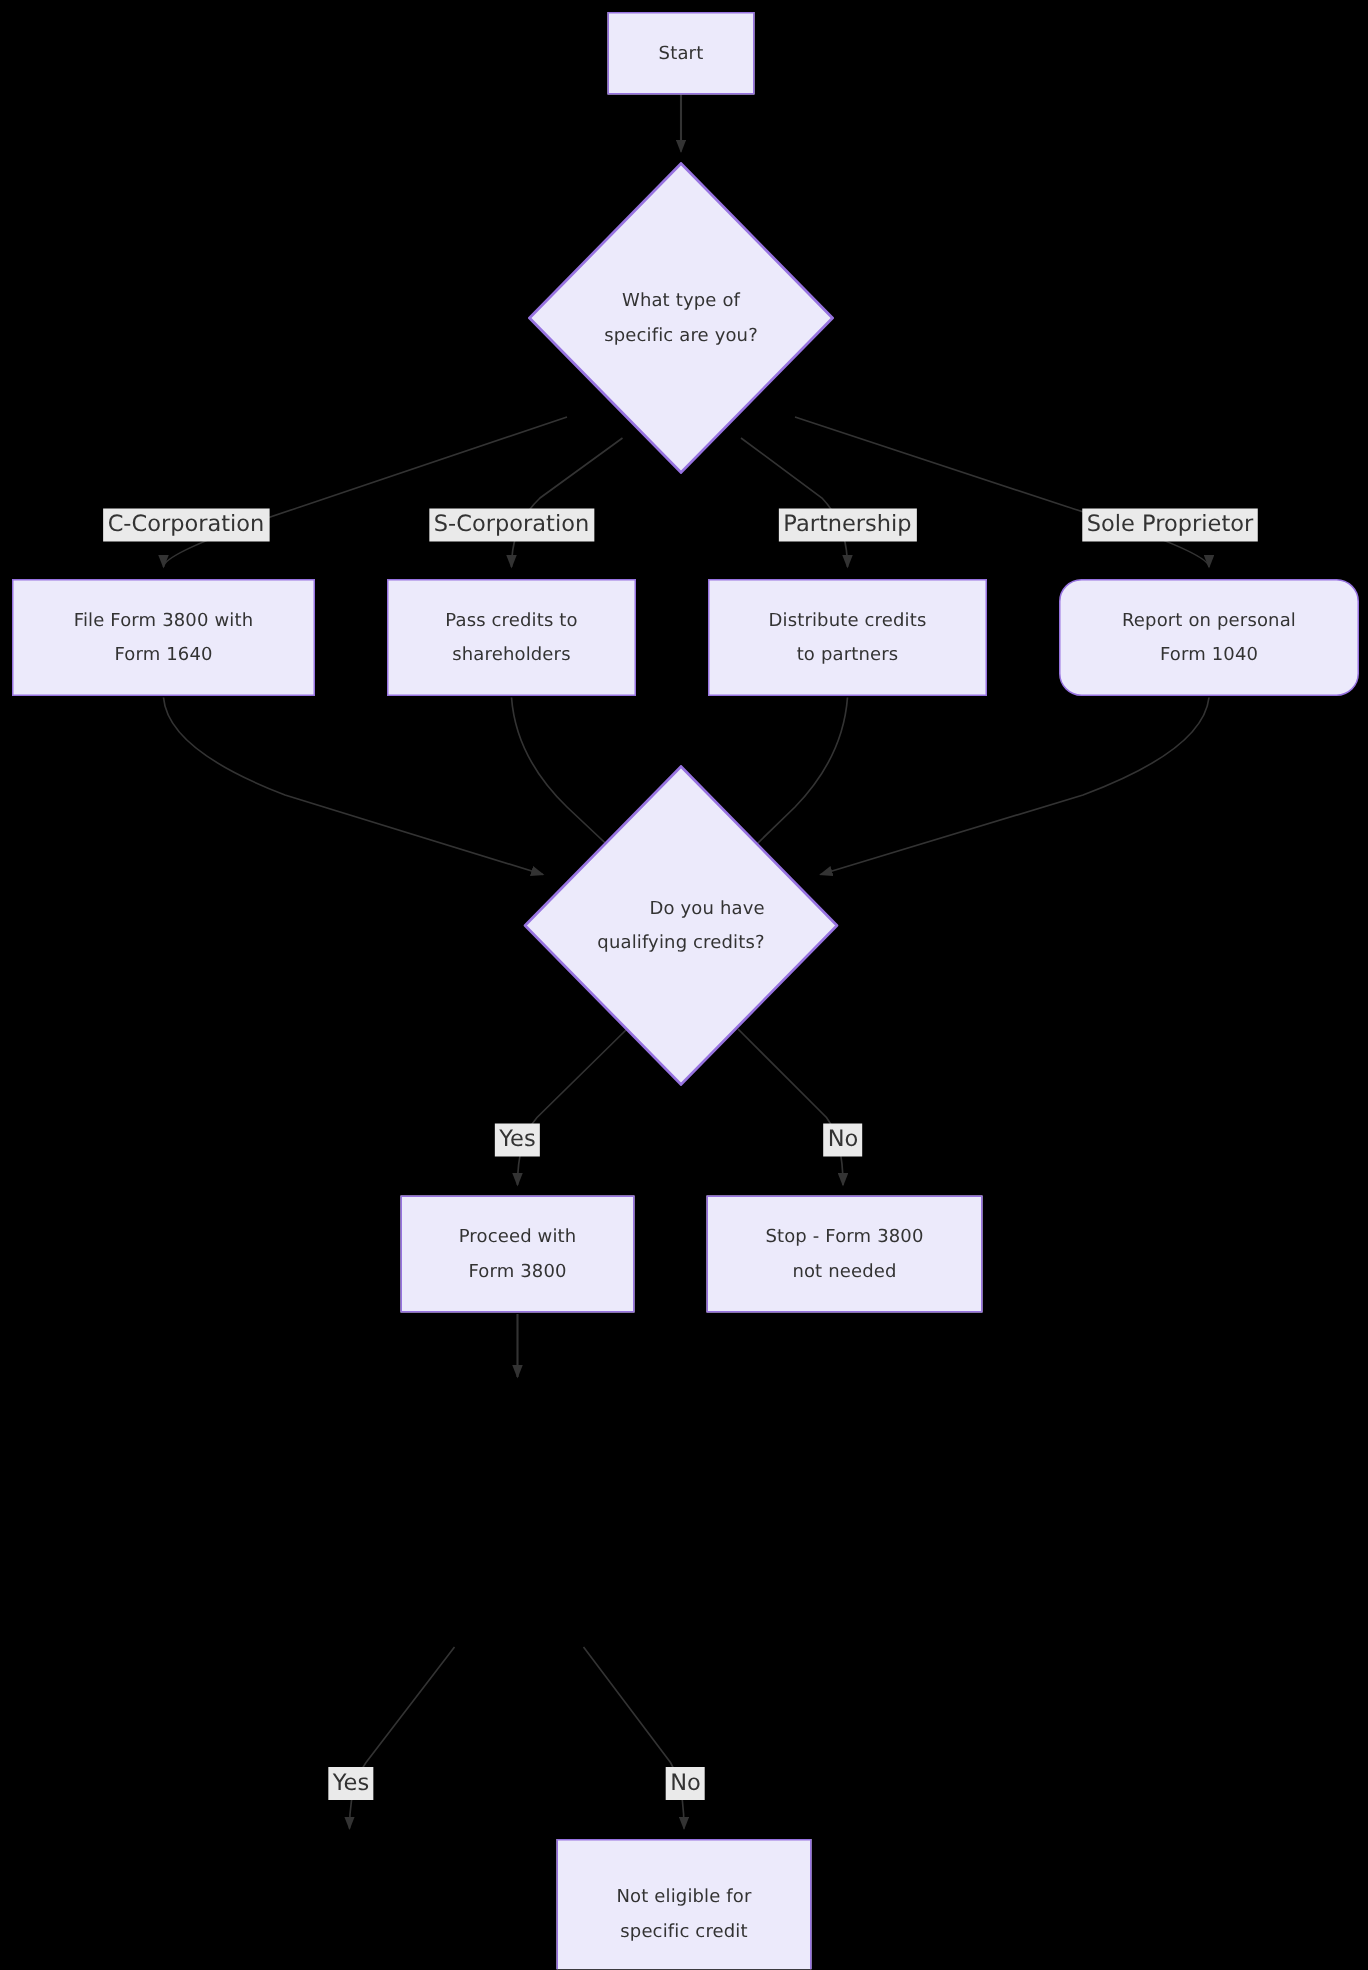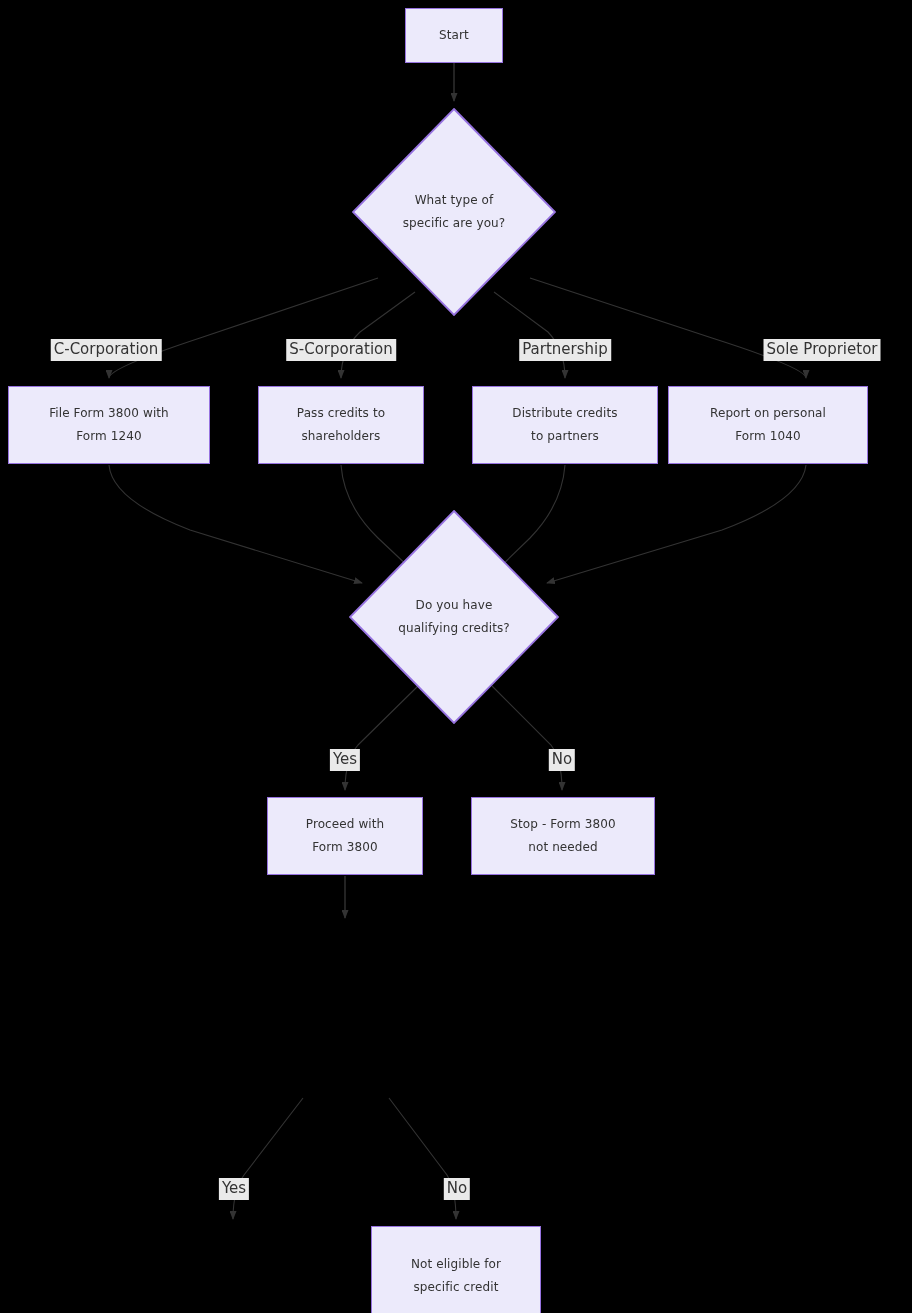--- a/index.html
+++ b/index.html
@@ -111,39 +111,39 @@
   <div class="node diamond" style="left:352px; top:108px; width:204px; height:208px;">
     <svg class="diamond-shape" viewBox="0 0 204 208" preserveAspectRatio="none">
       <polygon points="102,1 203,104 102,207 1,104" fill="#ECEAFB" stroke="#9773E0" stroke-width="1.8"></polygon>
     </svg>
     <span class="node-text">What type of
 specific are you?</span>
   </div>
 
   <div class="node box" style="left:8px; top:386px; width:202px; height:78px;">
     <span class="node-text">File Form 3800 with
-Form 1240</span>
+Form 1640</span>
   </div>
 
   <div class="node box" style="left:258px; top:386px; width:166px; height:78px;">
     <span class="node-text">Pass credits to
 shareholders</span>
   </div>
 
   <div class="node box" style="left:472px; top:386px; width:186px; height:78px;">
     <span class="node-text">Distribute credits
 to partners</span>
   </div>
 
-  <div class="node box" style="left:668px; top:386px; width:200px; height:78px;">
+  <div class="node box" style="left:706px; top:386px; width:200px; height:78px;border-radius:15px;">
     <span class="node-text">Report on personal
 Form 1040</span>
   </div>
 
-  <div class="node diamond" style="left:349px; top:510px; width:210px; height:214px;">
+  <div class="node diamond" style="left:349px; top:510px; width:210px; height:214px;text-align:right;">
     <svg class="diamond-shape" viewBox="0 0 210 214" preserveAspectRatio="none">
       <polygon points="105,1 209,107 105,213 1,107" fill="#ECEAFB" stroke="#9773E0" stroke-width="1.8"></polygon>
     </svg>
     <span class="node-text">Do you have
 qualifying credits?</span>
   </div>
 
   <div class="node box" style="left:267px; top:797px; width:156px; height:78px;">
     <span class="node-text">Proceed with
 Form 3800</span>
@@ -154,27 +154,27 @@
 not needed</span>
   </div>
 
 
 
   <div class="node box" style="left:371px; top:1226px; width:170px; height:100px;">
     <span class="node-text">Not eligible for
 specific credit</span>
   </div>
 
-  <div class="edge-label" style="left:106px; top:350px;">C-Corporation</div>
+  <div class="edge-label" style="left:124px; top:350px;">C-Corporation</div>
 
   <div class="edge-label" style="left:341px; top:350px;">S-Corporation</div>
 
   <div class="edge-label" style="left:565px; top:350px;">Partnership</div>
 
-  <div class="edge-label" style="left:822px; top:350px;text-align:center;">Sole Proprietor</div>
+  <div class="edge-label" style="left:780px; top:350px;text-align:center;">Sole Proprietor</div>
 
   <div class="edge-label" style="left:345px; top:760px;">Yes</div>
 
   <div class="edge-label" style="left:562px; top:760px;">No</div>
 
   <div class="edge-label" style="left:234px; top:1189px;">Yes</div>
 
   <div class="edge-label" style="left:457px; top:1189px;">No</div>
 
 </div>

